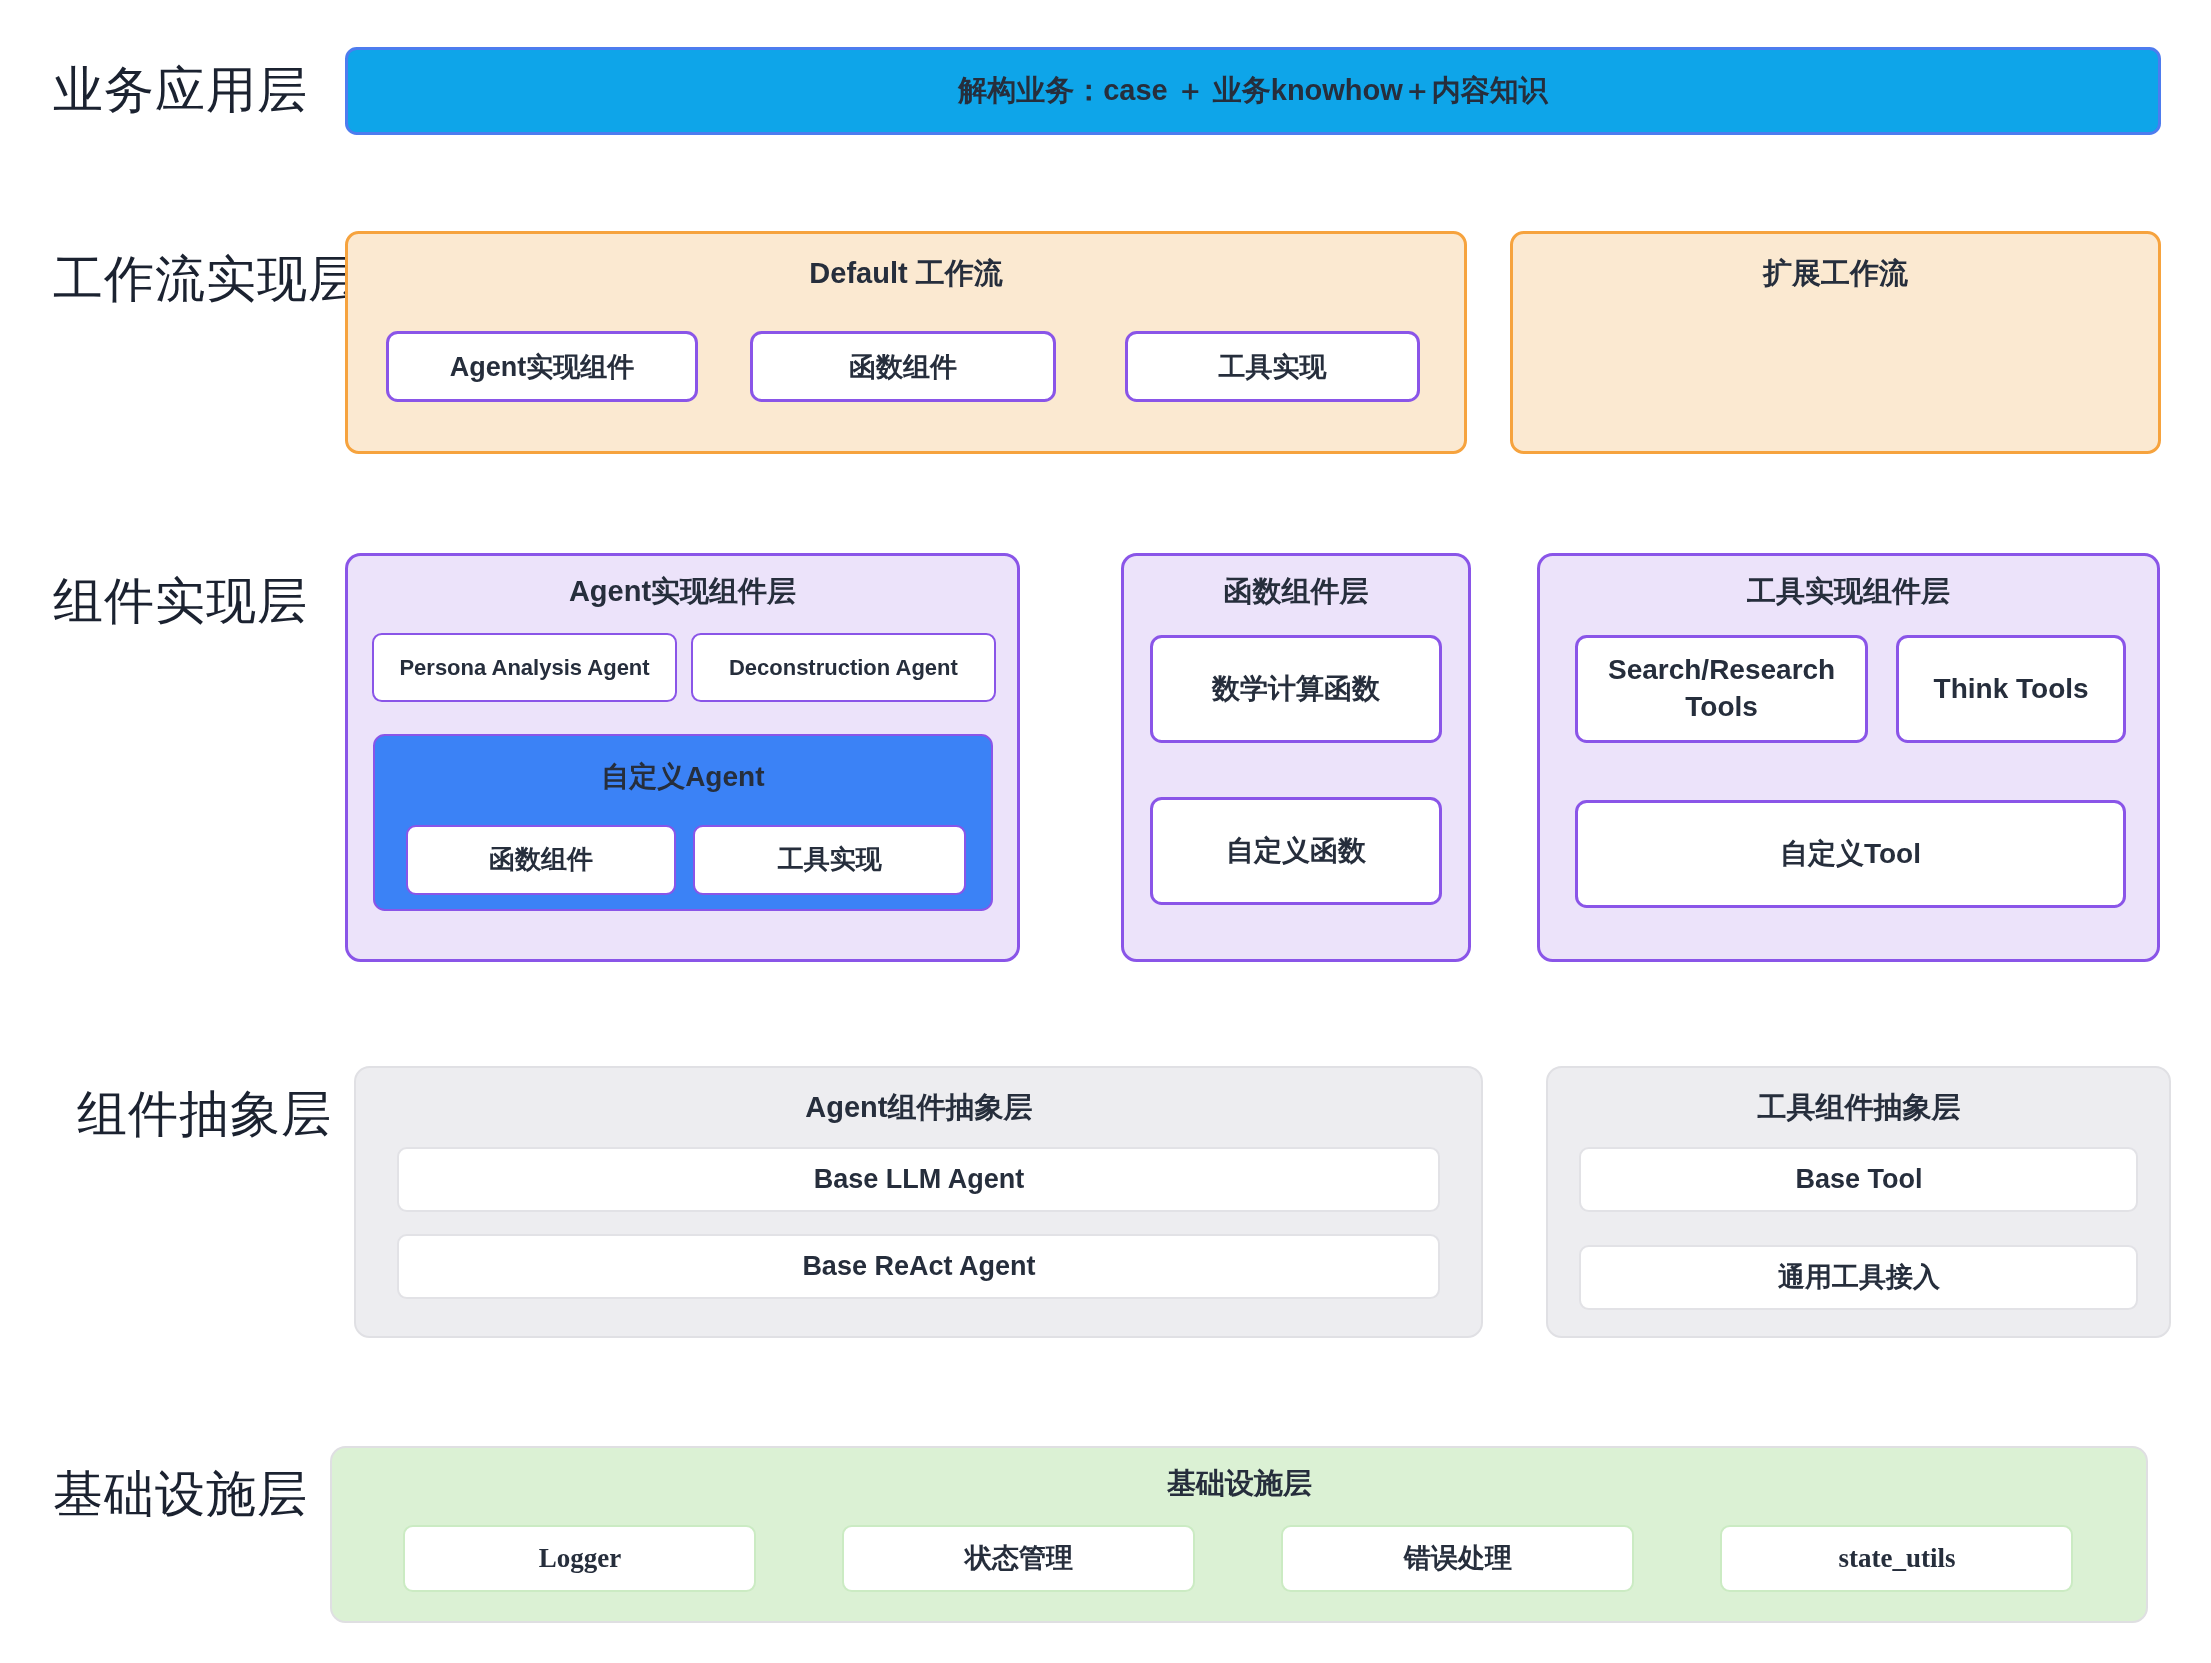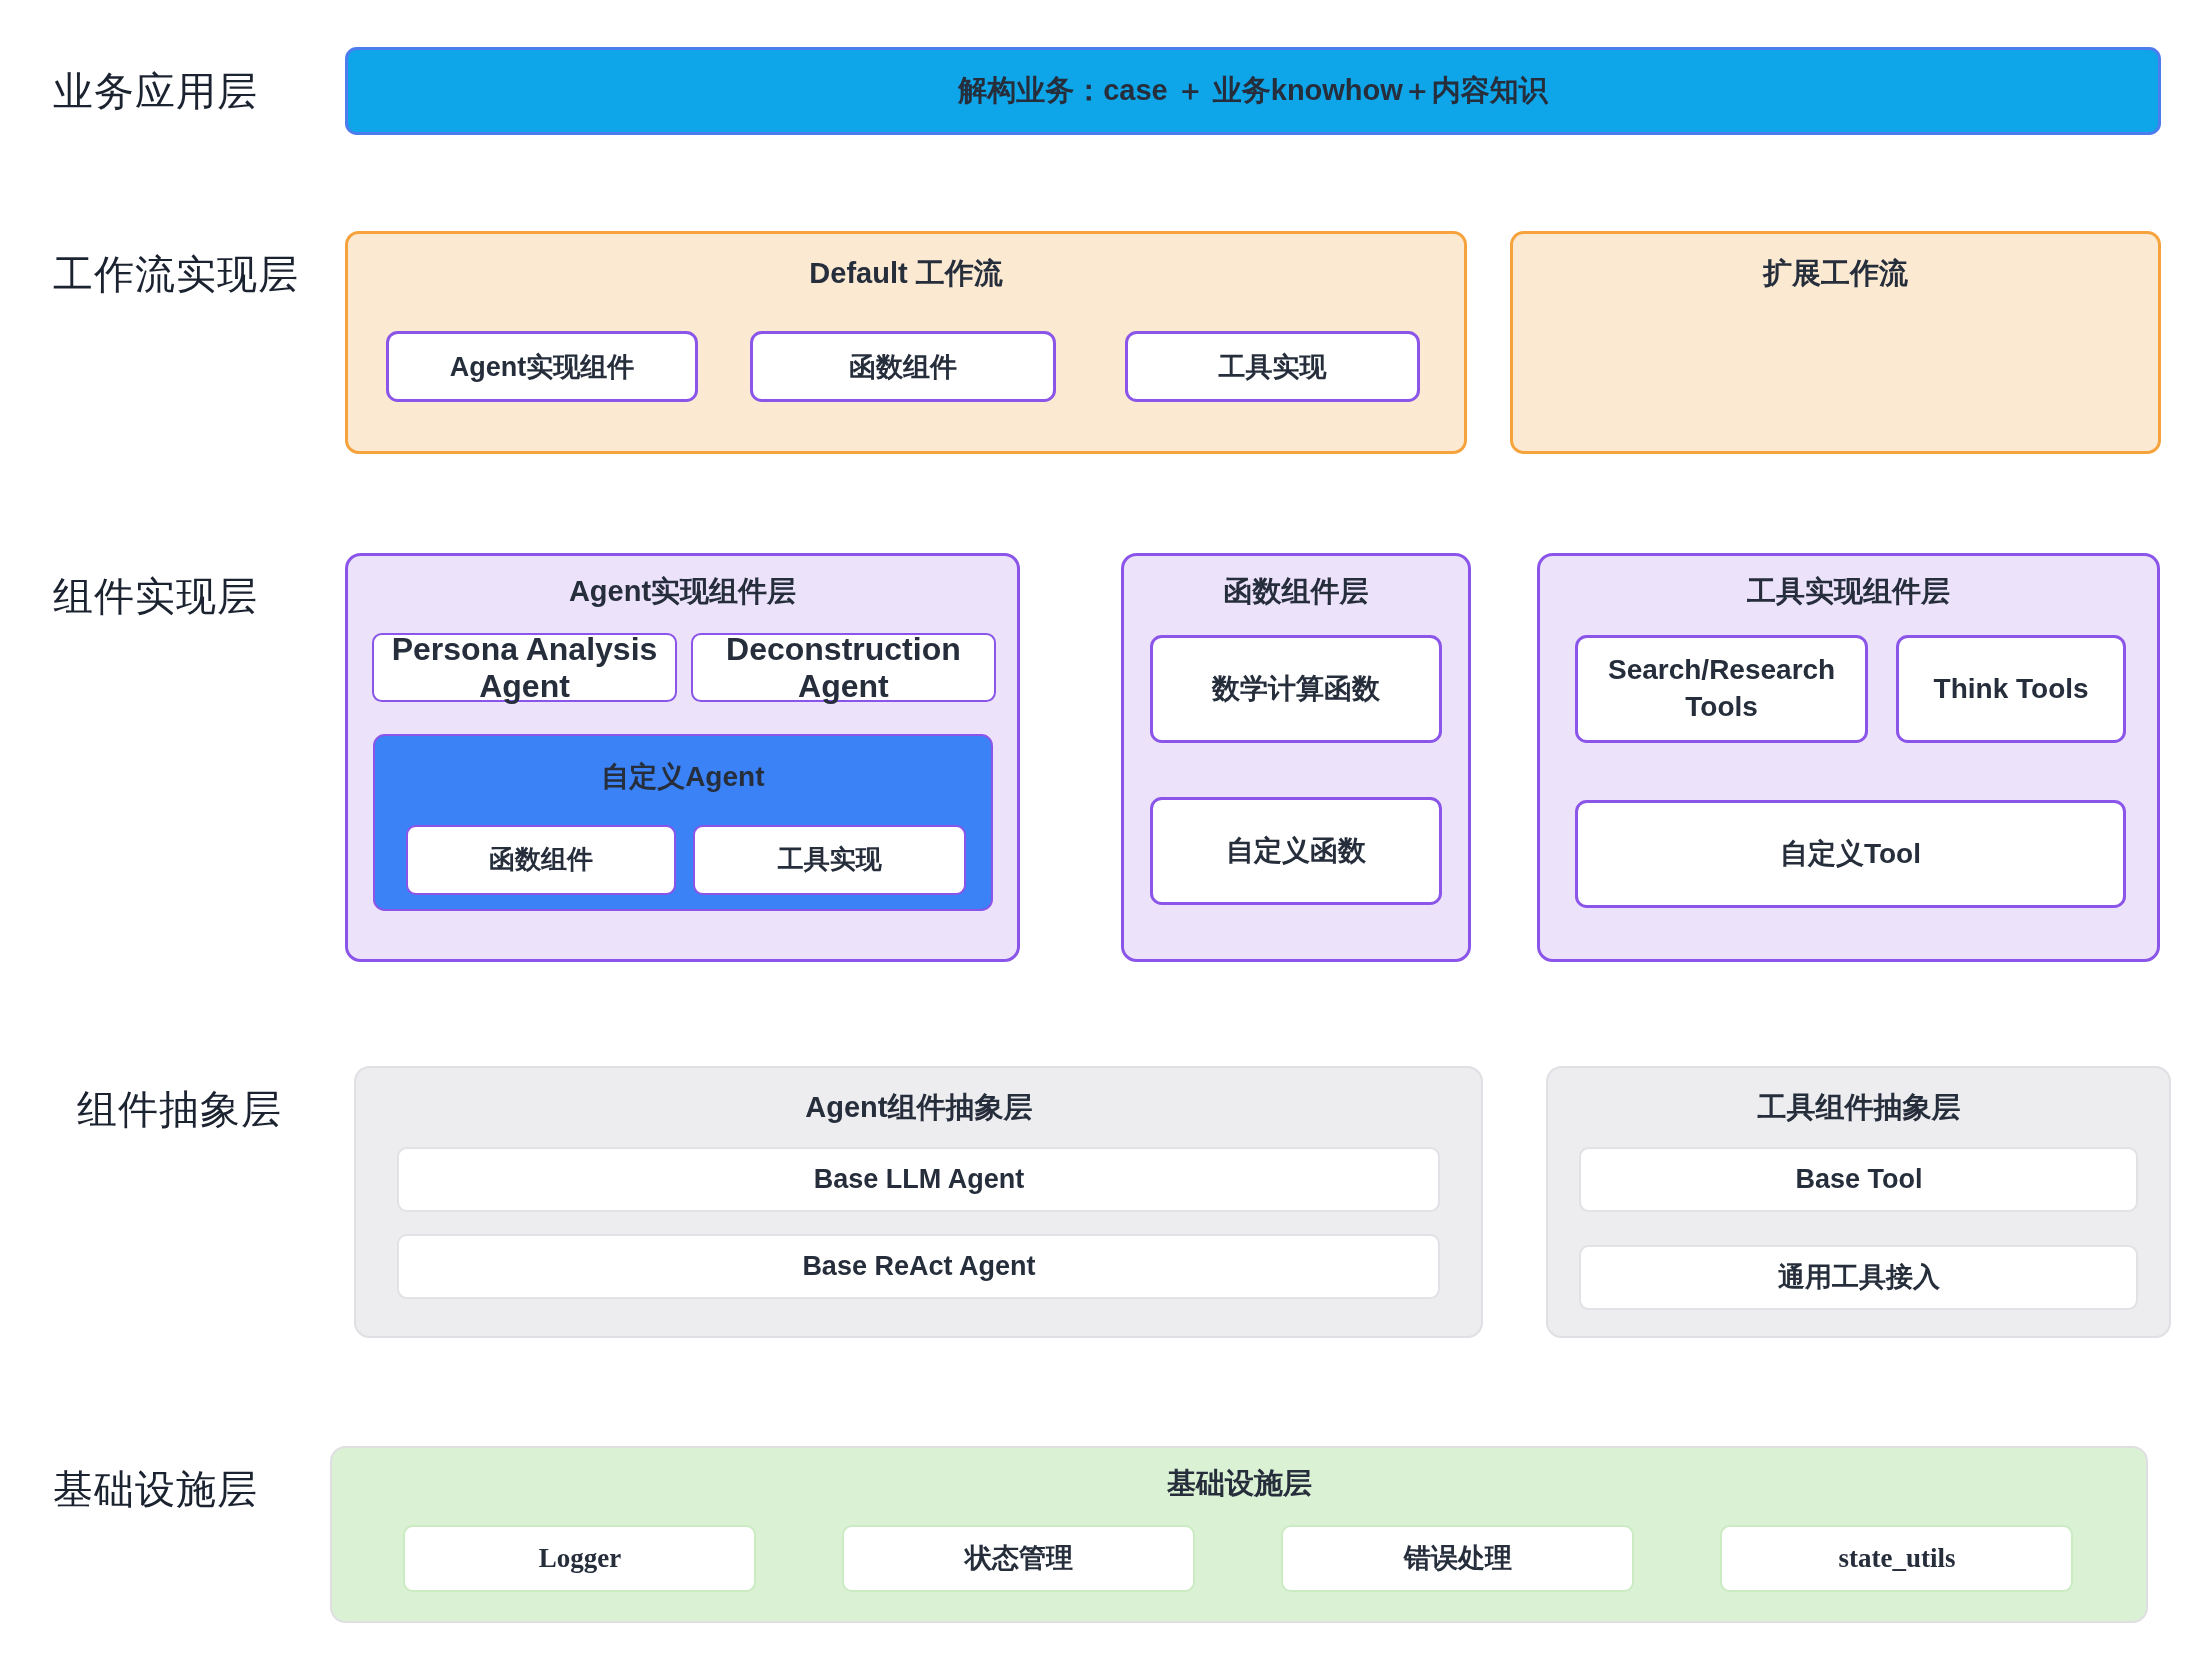--- a/index.html
+++ b/index.html
@@ -4,21 +4,21 @@
 <style>
   html,body{margin:0;padding:0;background:#ffffff;}
   body{
     width:2212px;height:1664px;overflow:hidden;box-sizing:border-box;
     font-family:"Liberation Sans","DejaVu Sans",sans-serif;
     color:#262e3c;
   }
   .row{display:flex;align-items:flex-start;}
   .label-col{
     width:345px;flex:none;box-sizing:border-box;padding-left:53px;
-    font-size:40px;font-weight:500;color:#1b2230;line-height:1.15;
+    font-size:50px;font-weight:500;color:#1b2230;line-height:1.15;
     letter-spacing:1px;white-space:nowrap;
   }
   .pad-top{padding-top:19.5px;}
 
   
   #row-business{margin-top:47px;align-items:center;}
   .biz-box{
     flex:none;width:1816px;height:88px;box-sizing:border-box;
     border:3.9px solid #4d7cef;border-radius:11.7px;background:#0ea5e9;
     display:flex;align-items:center;justify-content:center;
@@ -52,21 +52,21 @@
     border-radius:15.6px;height:409px;padding-top:18px;
   }
   .grp-agent{width:675px;}
   .grp-fn{width:350px;margin-left:101px;}
   .grp-tool{width:623px;margin-left:66px;}
   .agent-row{display:flex;margin:24.4px 21.5px 0 24.4px;gap:14.6px;}
   .agent-chip{
     flex:1;box-sizing:border-box;height:69px;background:#ffffff;
     border:2.9px solid #8a55e8;border-radius:9.8px;
     display:flex;align-items:center;justify-content:center;
-    font-size:32px;font-weight:700;text-align:center;
+    font-size:22px;font-weight:700;text-align:center;
   }
   .custom-agent{
     box-sizing:border-box;margin:32px 24.4px 0 25px;height:177px;background:#3b82f6;
     border:2.9px solid #8a55e8;border-radius:11.7px;padding-top:21.5px;
   }
   .custom-title{text-align:center;font-size:28px;font-weight:700;}
   .custom-row{display:flex;margin:29px 24.4px 0 31px;gap:17.6px;}
   .custom-chip{
     box-sizing:border-box;height:70px;background:#ffffff;
     border:2.9px solid #8a55e8;border-radius:9.8px;

